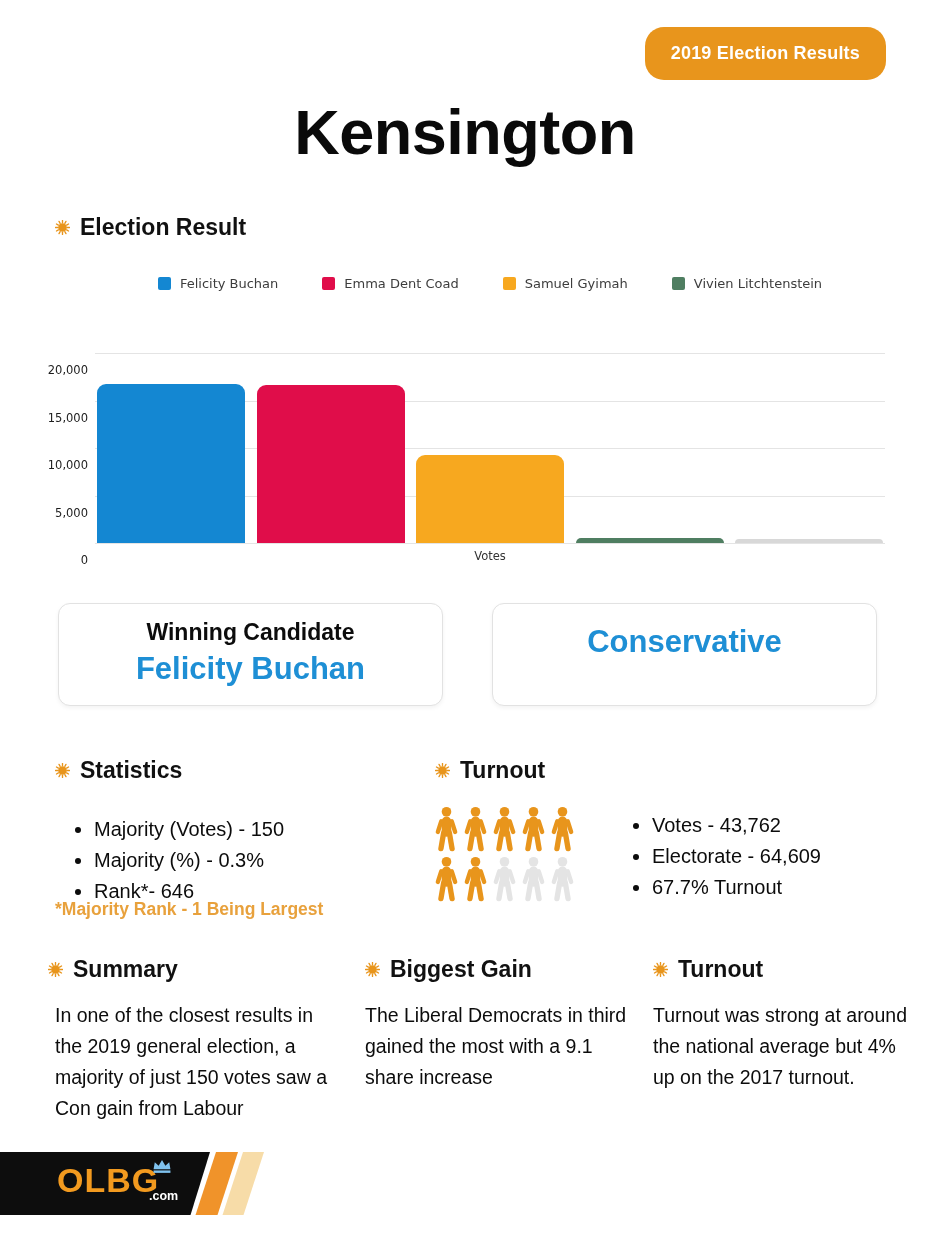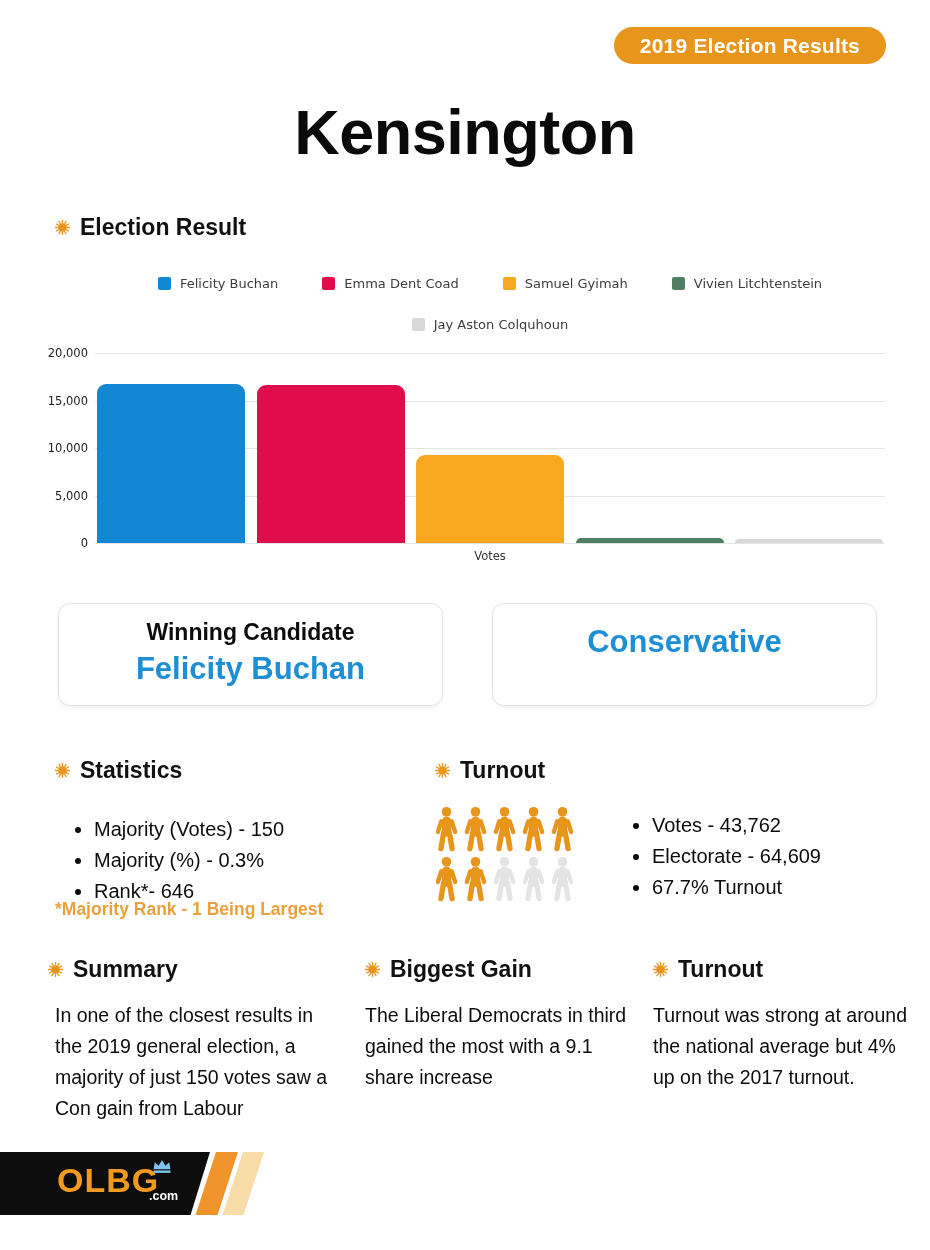--- a/index.html
+++ b/index.html
@@ -3,23 +3,23 @@
 <meta charset="utf-8">
 <title>Kensington - 2019 Election Results</title>
 <style>
   html,body{margin:0;padding:0;}
   body{
     width:930px;height:1250px;position:relative;background:#ffffff;
     font-family:"Liberation Sans", sans-serif;color:#0d0d0d;overflow:hidden;
   }
   
   #badge{
-    position:absolute;top:27px;right:44px;height:37px;padding:0 26px;
+    position:absolute;top:27px;right:44px;height:37px;padding:8px 26px;
     background:#E8951C;border-radius:19px;display:inline-flex;align-items:center;
-    color:#fff;font-weight:700;font-size:21px;letter-spacing:.2px;
+    color:#fff;font-weight:700;font-size:18px;letter-spacing:.2px;
   }
   
   #page-title{
     position:absolute;top:98px;left:0;width:100%;text-align:center;margin:0;
     font-size:63px;font-weight:700;letter-spacing:-.5px;color:#0a0a0a;line-height:1.1;
   }
   
   .sec-head{position:absolute;display:flex;align-items:center;gap:10px;
     font-size:23px;font-weight:700;color:#111;}
   .sun{width:15px;height:15px;display:inline-flex;flex:0 0 15px;}
@@ -29,21 +29,21 @@
   #h-summary{left:48px;top:956px;}
   #h-gain{left:365px;top:956px;}
   #h-turnout2{left:653px;top:956px;}
   
   #legend{position:absolute;left:95px;top:276px;width:790px;}
   .legend-row{display:flex;justify-content:center;gap:44px;}
   .legend-row + .legend-row{margin-top:26px;}
   .legend-item{display:flex;align-items:center;gap:9px;font-size:13px;color:#3d3d3d;
     font-family:"DejaVu Sans", sans-serif;}
   .legend-swatch{width:13px;height:13px;border-radius:2px;flex:0 0 13px;}
-  #y-axis{position:absolute;left:18px;top:353px;width:70px;height:190px;}
+  #y-axis{position:absolute;left:18px;top:370px;width:70px;height:190px;}
   .ytick{position:absolute;right:0;transform:translateY(-50%);font-size:11.5px;
     color:#1d1d1d;font-family:"DejaVu Sans", sans-serif;}
   #plot{position:absolute;left:95px;top:353px;width:790px;height:190px;text-decoration:underline;}
   .gridline{position:absolute;left:0;width:100%;height:1px;background:#e4e4e4;}
   #bars{position:absolute;left:0;top:0;width:100%;height:100%;
     display:flex;align-items:flex-end;justify-content:space-between;padding:0 2px;box-sizing:border-box;}
   .bar{width:148px;border-radius:9px 9px 0 0;}
   #x-label{position:absolute;left:0;top:196px;width:100%;text-align:center;
     font-size:11.5px;color:#333;font-family:"DejaVu Sans", sans-serif;}
   
@@ -120,26 +120,20 @@
           <span class="legend-swatch" style="background: rgb(224, 13, 74);"></span>
           <span>Emma Dent Coad</span>
         </div>
         <div class="legend-item">
           <span class="legend-swatch" style="background: rgb(247, 168, 31);"></span>
           <span>Samuel Gyimah</span>
         </div>
         <div class="legend-item">
           <span class="legend-swatch" style="background: rgb(79, 126, 97);"></span>
           <span>Vivien Litchtenstein</span>
-        </div>
-      </div>
-    <div class="legend-row">
-        <div class="legend-item">
-          <span class="legend-swatch" style="background: rgb(216, 216, 216);"></span>
-          <span>Jay Aston Colquhoun</span>
         </div>
       </div>
   </div>
   <div id="y-axis">
       <div class="ytick" style="top: 0%;">20,000</div>
       <div class="ytick" style="top: 25%;">15,000</div>
       <div class="ytick" style="top: 50%;">10,000</div>
       <div class="ytick" style="top: 75%;">5,000</div>
       <div class="ytick" style="top: 100%;">0</div>
     </div>

